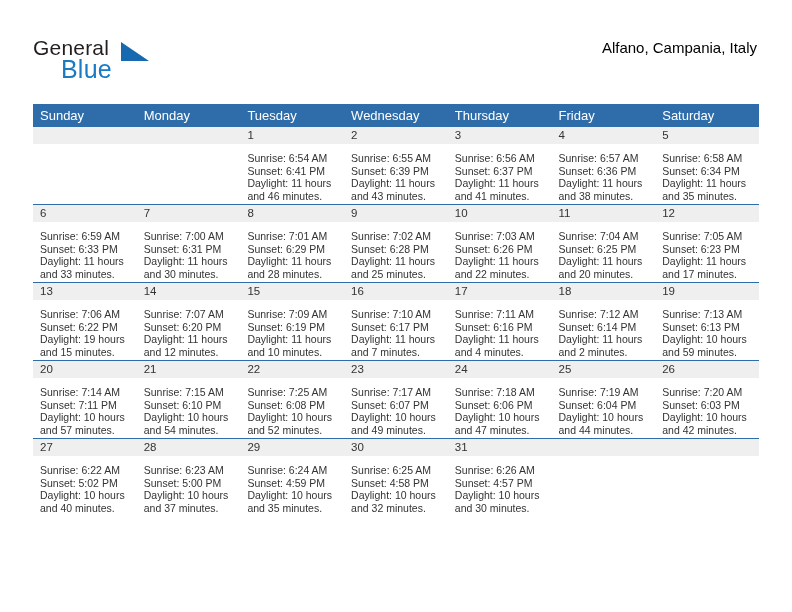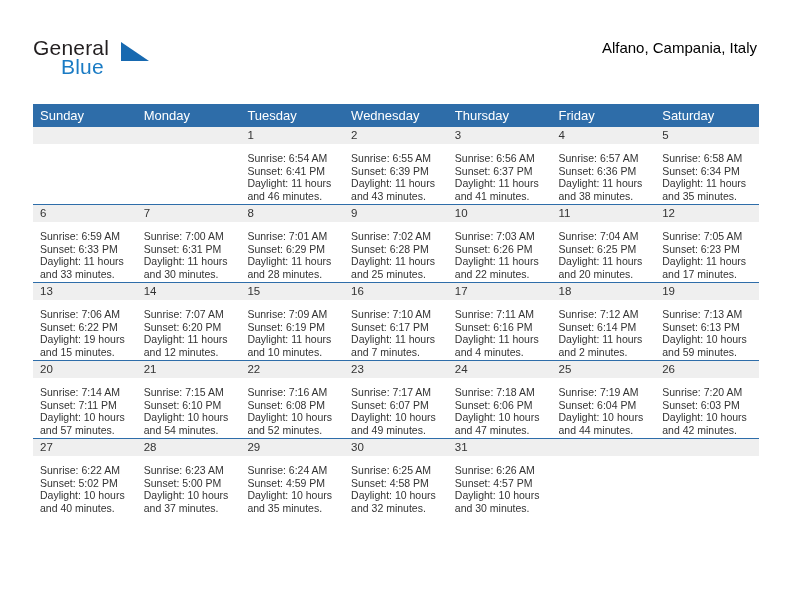--- a/index.html
+++ b/index.html
@@ -39,21 +39,21 @@
     position: absolute;
     left: 0; top: 0;
     font-size: 21px;
     letter-spacing: .2px;
     color: #231f20;
     font-family: "Liberation Sans", sans-serif;
   }
   .logo-blue {
     position: absolute;
     left: 28px; top: 19px;
-    font-size: 21px;
+    font-size: 25px;
     letter-spacing: .2px;
     color: #1a7bc4;
     font-family: "Liberation Sans", sans-serif;
   }
   .logo-tri {
     position: absolute;
     left: 88px; top: 6px;
     width: 0; height: 0;
     border-left: 28px solid #1769b0;
     border-top: 19px solid transparent;
@@ -389,21 +389,21 @@
                 <div>Sunrise: 7:15 AM</div>
                 <div>Sunset: 6:10 PM</div>
                 <div class="daylight">Daylight: 10 hours and 54 minutes.</div>
               </div>
             </div>
           </td>
           <td>
             <div class="daycell">
               <div class="daynum-band">22</div>
               <div class="info">
-                <div>Sunrise: 7:16 AM</div>
+                <div>Sunrise: 7:25 AM</div>
                 <div>Sunset: 6:08 PM</div>
                 <div class="daylight">Daylight: 10 hours and 52 minutes.</div>
               </div>
             </div>
           </td>
           <td>
             <div class="daycell">
               <div class="daynum-band">23</div>
               <div class="info">
                 <div>Sunrise: 7:17 AM</div>

